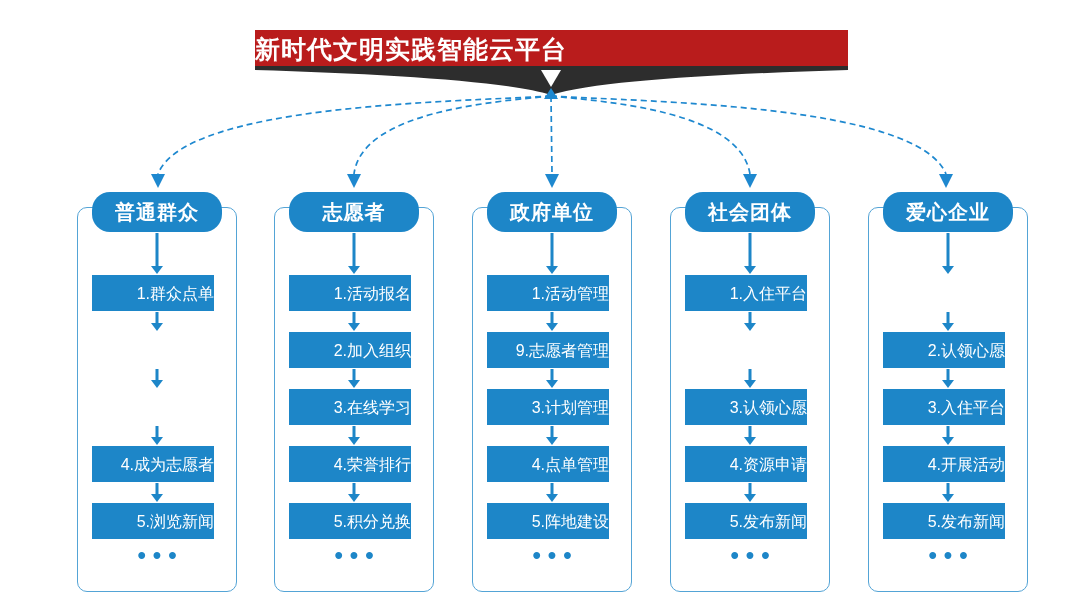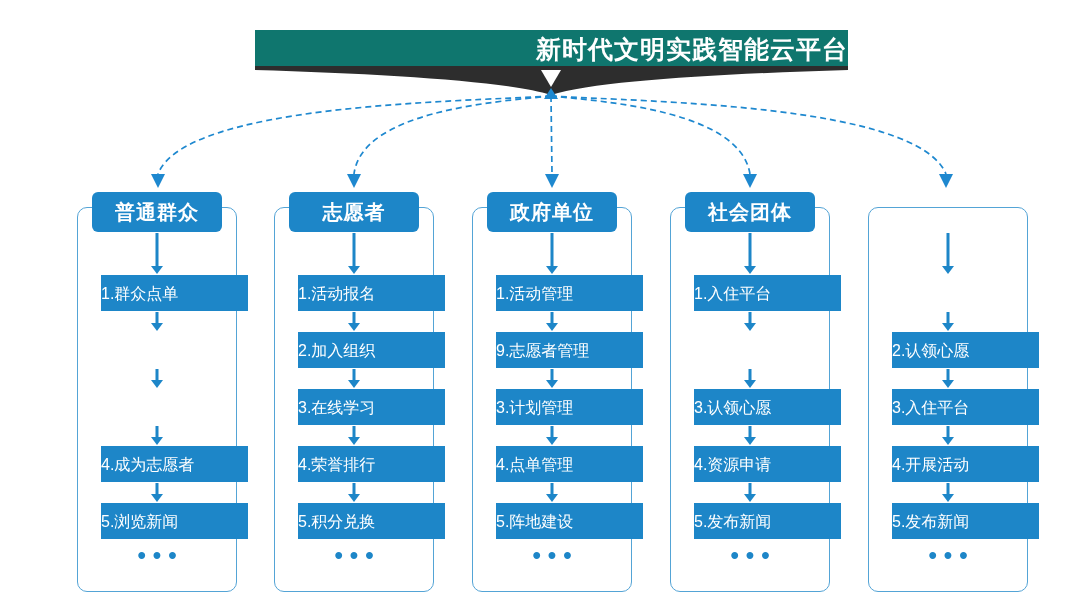--- a/index.html
+++ b/index.html
@@ -3,40 +3,40 @@
 <meta charset="utf-8">
 <style>
   html,body{margin:0;padding:0;background:#ffffff;}
   #canvas{
     position:relative;width:1080px;height:611px;background:#ffffff;overflow:hidden;
     font-family:"Liberation Sans","DejaVu Sans",sans-serif;
   }
   
   .title-box{
     position:absolute;left:255px;top:30px;width:593px;height:37px;
-    background:#0f766e;color:#ffffff;font-size:25px;font-weight:bold;
-    text-align:right;line-height:38px;letter-spacing:1px;
+    background:#b91c1c;color:#ffffff;font-size:25px;font-weight:bold;
+    text-align:left;line-height:38px;letter-spacing:1px;
   }
   
   #overlay{position:absolute;left:0;top:0;width:1080px;height:611px;pointer-events:none;}
   
   .column{position:absolute;top:192px;width:160px;height:400px;}
   .outline{
     position:absolute;left:0;top:15px;width:158px;height:383px;
     border:1.5px solid #54a4d6;border-radius:10px;background:transparent;
   }
   .hdr{
     position:absolute;left:15px;top:0;width:130px;height:40px;
-    background:#1d86c8;border-radius:6px;color:#ffffff;
+    background:#1d86c8;border-radius:18px;color:#ffffff;
     font-size:20px;font-weight:bold;text-align:center;line-height:41px;letter-spacing:1px;
   }
   .item{
-    position:absolute;left:24px;width:147px;height:36px;
+    position:absolute;left:15px;width:122px;height:36px;
     background:#1d86c8;color:#ffffff;font-size:16px;
-    text-align:left;line-height:37px;
+    text-align:right;line-height:37px;
   }
   .i0{top:83px}.i1{top:140px}.i2{top:197px}.i3{top:254px}.i4{top:311px}
   .varrow{position:absolute;left:50%;width:14px;transform:translateX(-50%);}
   .varrow::before{
     content:"";position:absolute;left:50%;transform:translateX(-50%);
     top:0;bottom:7px;width:3px;background:#1d86c8;
   }
   .varrow::after{
     content:"";position:absolute;left:50%;transform:translateX(-50%);bottom:0;
     width:0;height:0;border-left:6px solid transparent;border-right:6px solid transparent;
@@ -140,20 +140,21 @@
     <div class="item i2">3.认领心愿</div>
     <div class="varrow a3"></div>
     <div class="item i3">4.资源申请</div>
     <div class="varrow a4"></div>
     <div class="item i4">5.发布新闻</div>
     <div class="dots">•••</div>
   </div>
 
   <div class="column c4">
     <div class="outline"></div>
+    <div class="hdr">爱心企业</div>
     <div class="varrow a0"></div>
     <div class="varrow a1"></div>
     <div class="item i1">2.认领心愿</div>
     <div class="varrow a2"></div>
     <div class="item i2">3.入住平台</div>
     <div class="varrow a3"></div>
     <div class="item i3">4.开展活动</div>
     <div class="varrow a4"></div>
     <div class="item i4">5.发布新闻</div>
     <div class="dots">•••</div>

